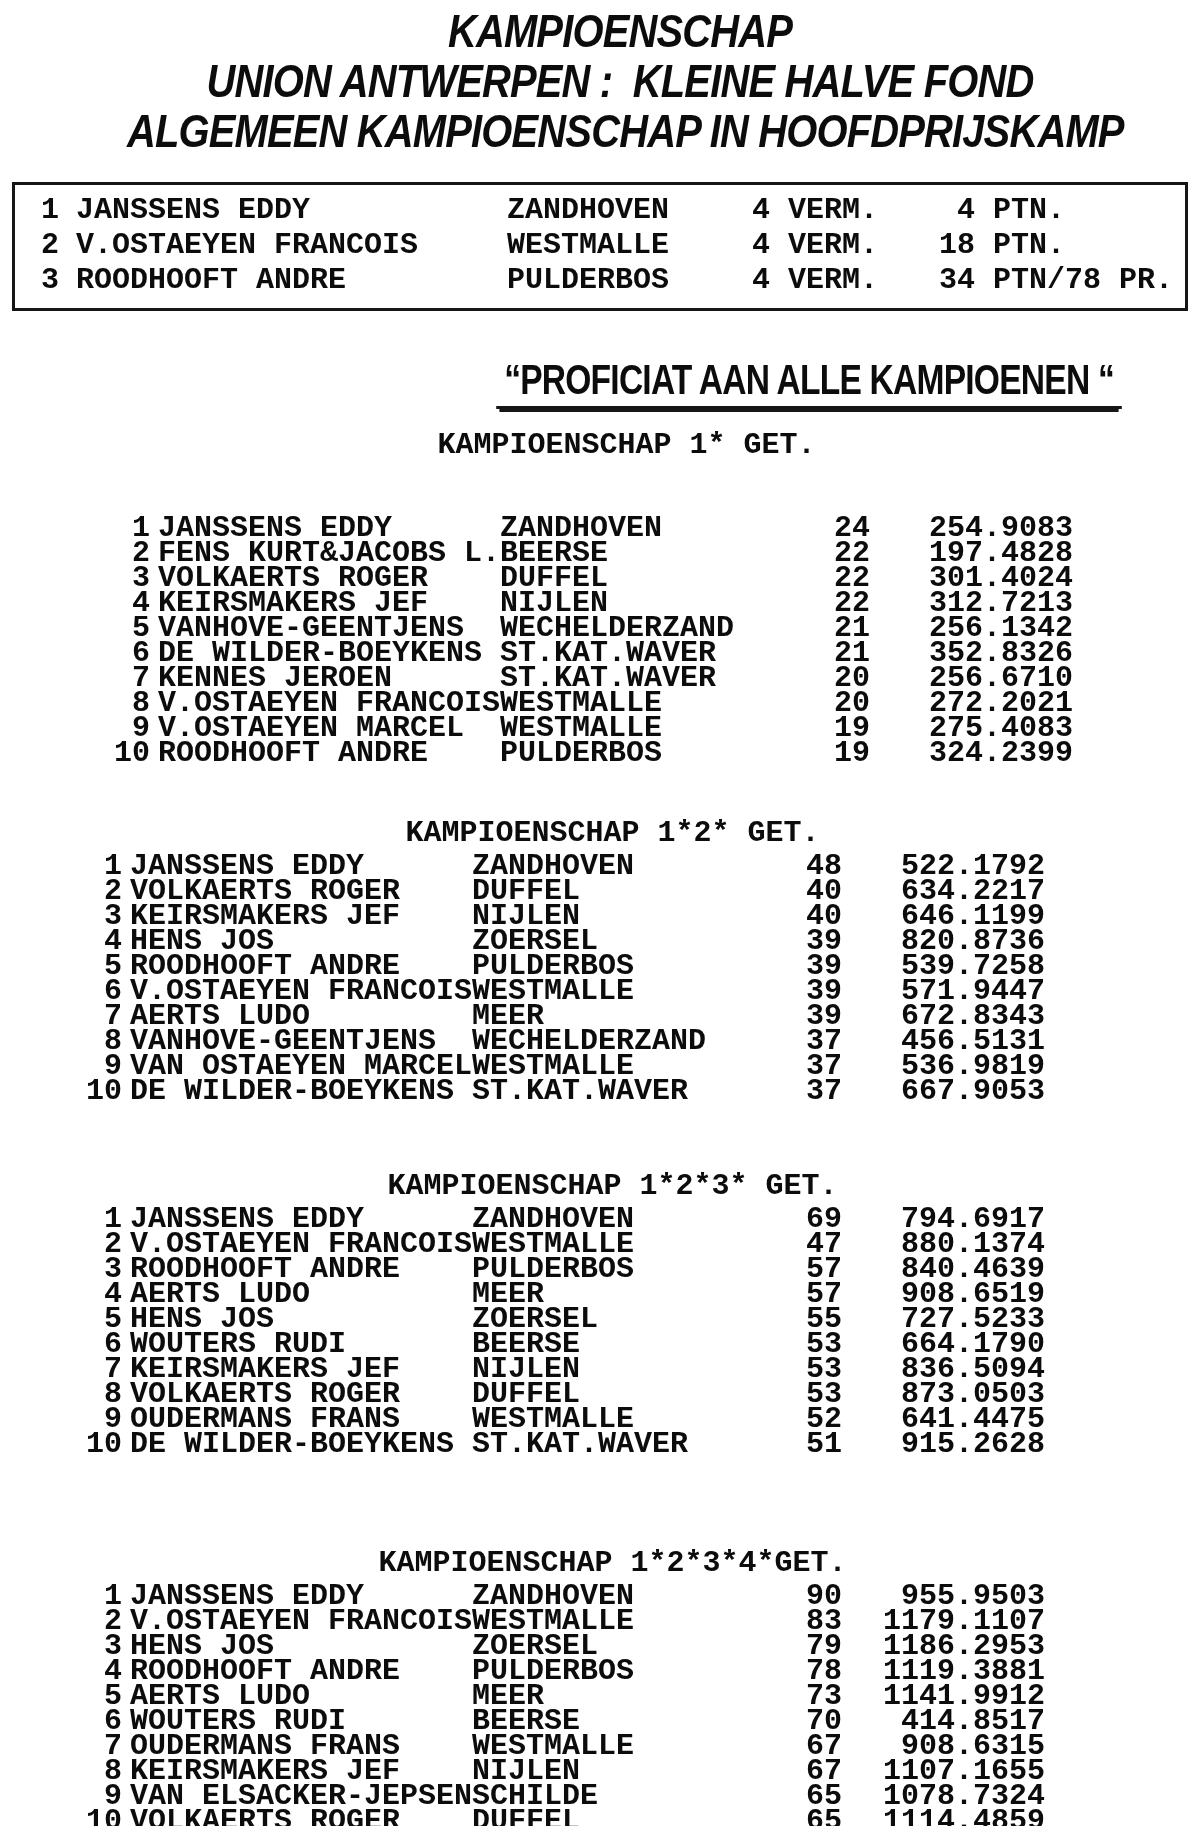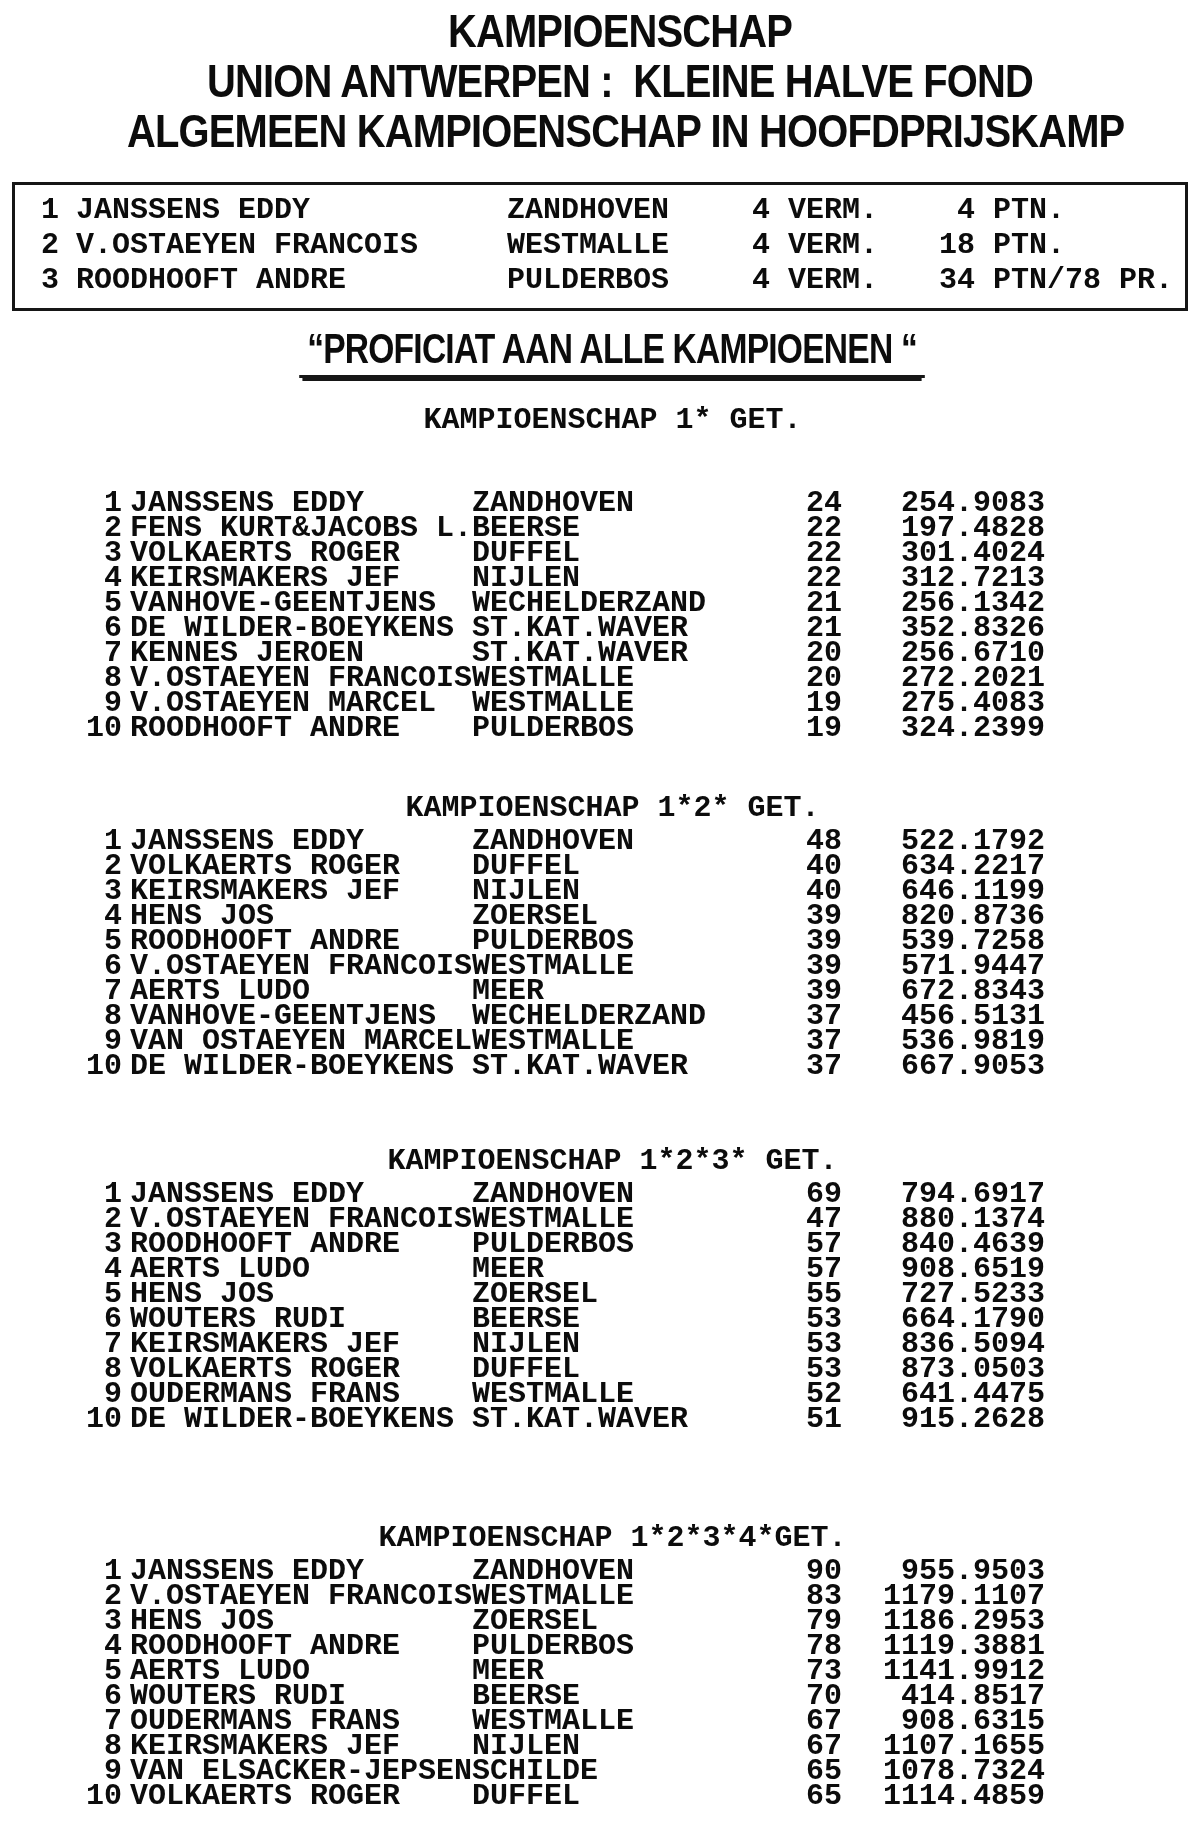--- a/index.html
+++ b/index.html
@@ -13,20 +13,21 @@
     overflow: hidden;
     font-family: "Liberation Mono", "DejaVu Sans Mono", monospace;
     font-weight: 700;
   }
 
   
   .doc-header {
     padding-top: 6px;
     margin-left: 40px;
     text-align: center;
+    font-style: italic;
   }
   .title {
     font-family: "Liberation Sans", "DejaVu Sans", sans-serif;
     font-weight: 700;
     font-size: 47px;
     line-height: 50px;
     white-space: pre;
     letter-spacing: -1px;
     transform: scaleX(0.85);
   }
@@ -42,22 +43,22 @@
     grid-template-columns: 20px 448px 245px 187px auto;
     font-size: 30px;
     line-height: 35px;
     white-space: pre;
   }
   .podium-row .c-rank  { text-align: right; }
   .podium-row .c-name  { padding-left: 17px; }
 
   
   .congrats-wrap {
-    text-align: center;
-    margin-top: 16px;
+    text-align: right;
+    margin-top: 47px;
     margin-left: 25px;
     height: 62px;
   }
   .congrats {
     display: inline-block;
     font-family: "Liberation Sans", "DejaVu Sans", sans-serif;
     font-weight: 700;
     font-size: 42px;
     line-height: 44px;
     letter-spacing: -1px;
@@ -69,21 +70,21 @@
   }
 
   
   .section-title {
     text-align: center;
     padding-left: 25px;
     font-size: 30px;
     line-height: 30px;
     white-space: pre;
   }
-  .sec-0 { margin-top: 16px; }
+  .sec-0 { margin-top: 10px; padding-left: 28px; }
   .sec-0 .section-rows { margin-top: 56px; }
   .sec-1 { margin-top: 52px; }
   .sec-2 { margin-top: 67px; font-family: Liberation Mono, monospace; }
   .sec-3 { margin-top: 91px; }
   .sec-1 .section-rows, .sec-2 .section-rows, .sec-3 .section-rows { margin-top: 6px; }
 
   .t-row {
     display: grid;
     grid-template-columns: 62px 350px 280px 90px 203px;
     margin-left: 60px;

